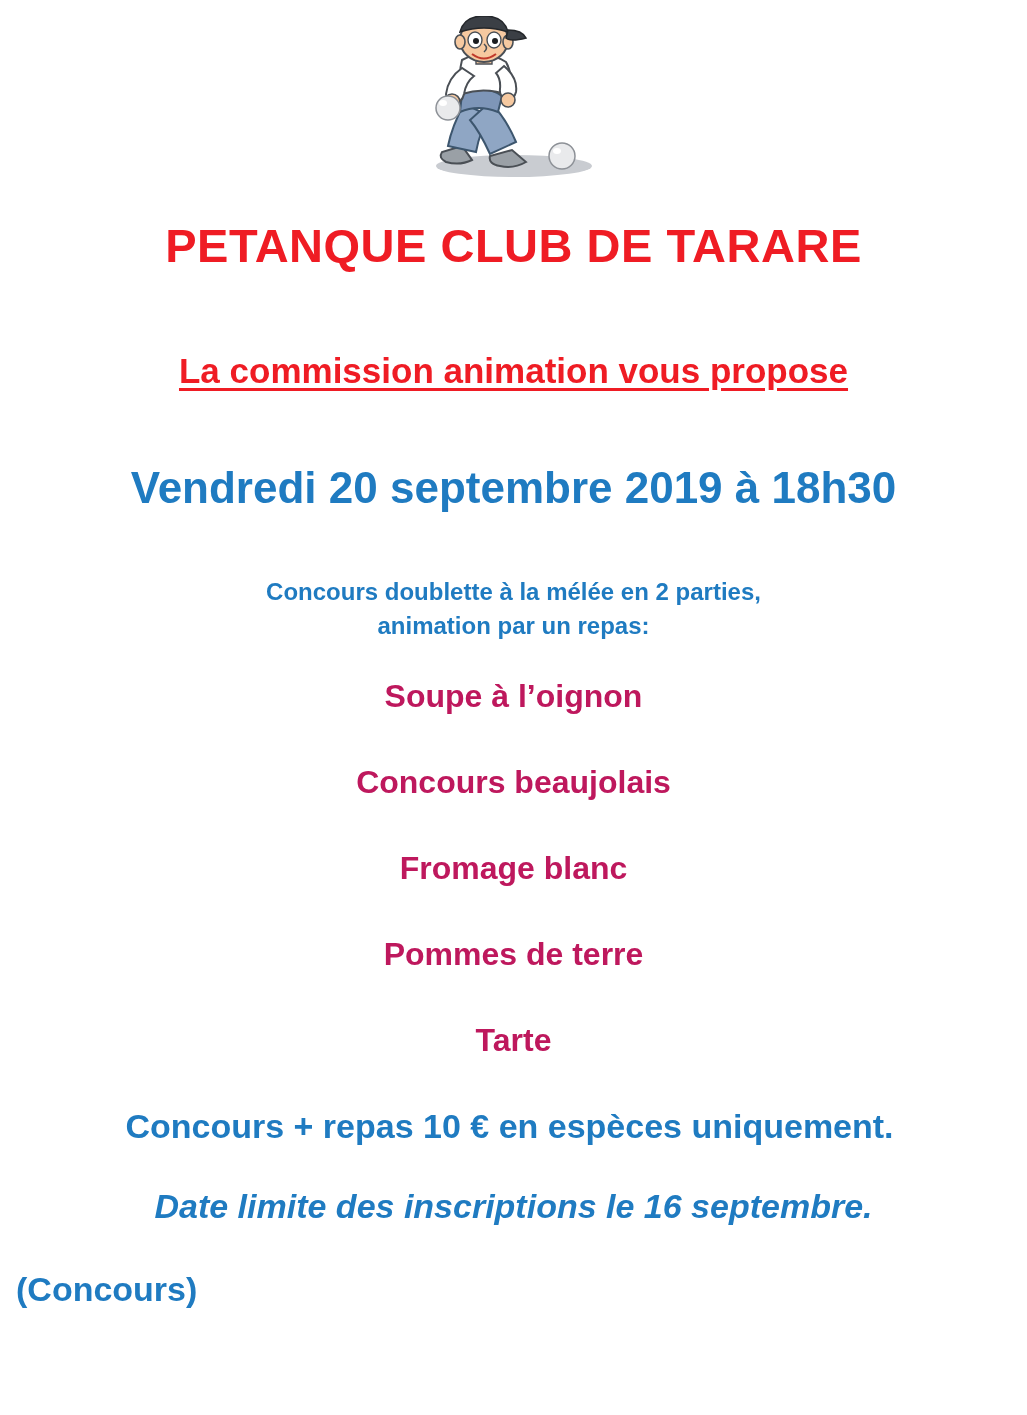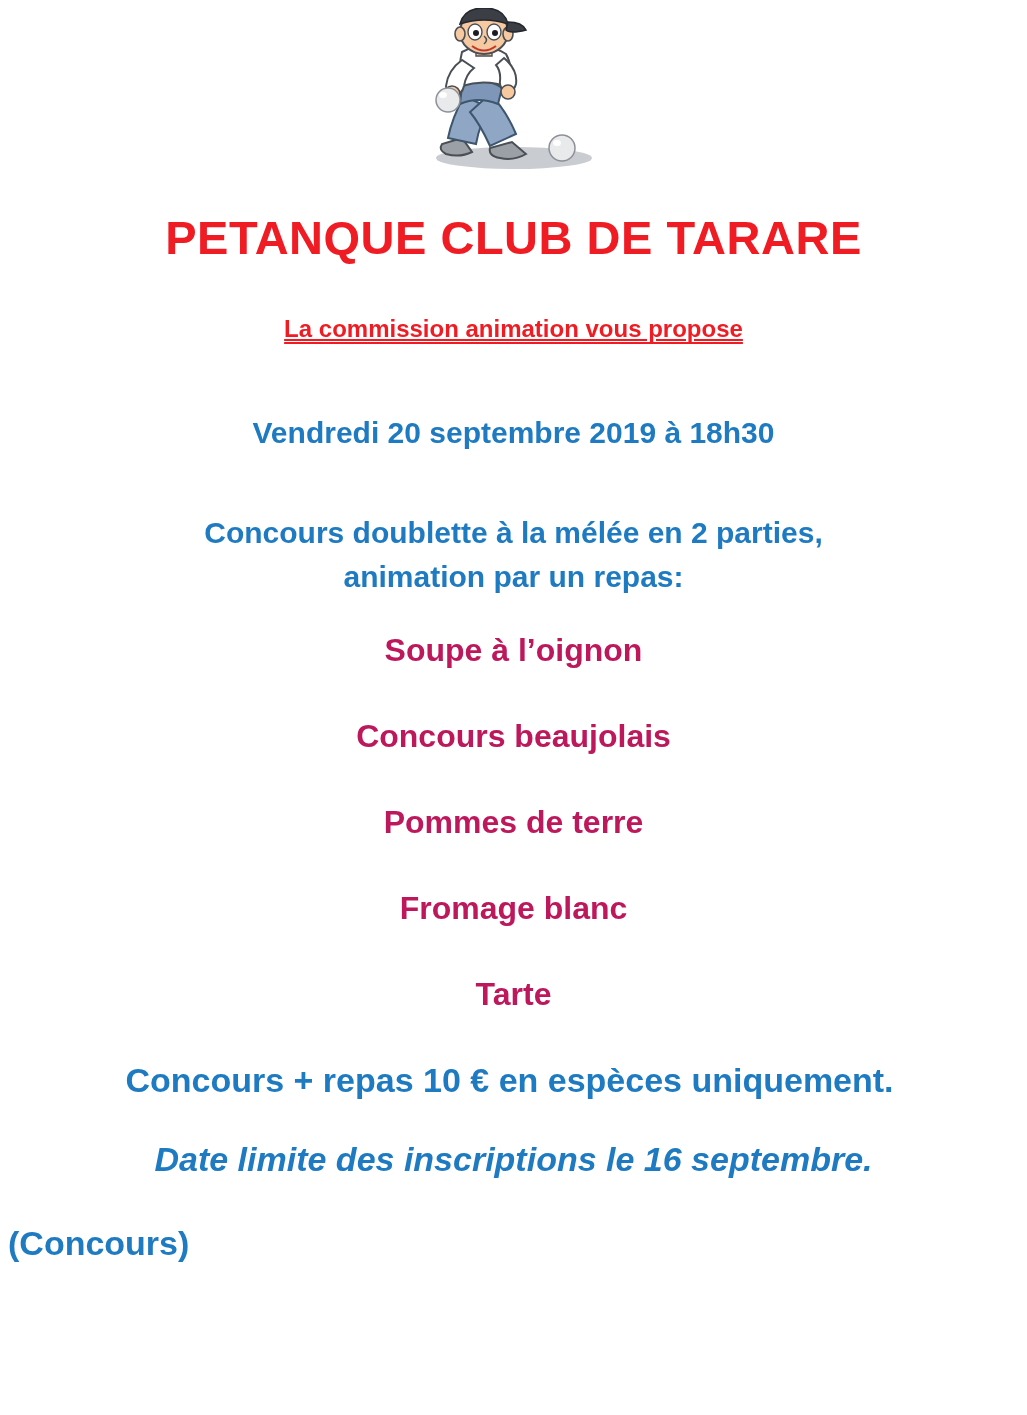--- a/index.html
+++ b/index.html
@@ -12,21 +12,21 @@
     height: 1415px;
     font-family: "Liberation Sans", sans-serif;
     color: #000000;
     overflow: hidden;
     position: relative;
   }
   .poster {
     width: 1027px;
     height: 1415px;
     box-sizing: border-box;
-    padding: 0;
+    padding: 8px;
     display: block;
   }
 
   
   .illustration-wrap {
     width: 100%;
     display: flex;
     justify-content: center;
     align-items: flex-start;
     padding-top: 8px;
@@ -45,42 +45,41 @@
     color: #ef1c24;
     font-size: 47px;
     font-weight: bold;
     letter-spacing: 0.5px;
     margin: 36px 0 0 0;
     line-height: 1.1;
   }
   .subtitle {
     text-align: center;
     color: #ef1c24;
-    font-size: 24px;
-    font-weight: bold;
-    margin: 52px 0 0 0;
-    line-height: 1.1;
-    text-decoration: underline;
+    font-size: 35px;
+    font-weight: bold;
+    margin: 80px 0 0 0;
+    line-height: 1.1;
   }
   .subtitle span {
     text-decoration: underline;
     text-underline-offset: 5px;
   }
   .date-line {
     text-align: center;
     color: #1f7bc1;
-    font-size: 30px;
+    font-size: 44px;
     font-weight: bold;
     margin: 74px 0 0 0;
     line-height: 1.1;
   }
   .desc {
     text-align: center;
     color: #1f7bc1;
-    font-size: 30px;
+    font-size: 24px;
     font-weight: bold;
     margin: 62px 0 0 0;
     line-height: 1.45;
     padding: 0 55px;
     box-sizing: border-box;
   }
   .menu {
     margin: 36px 0 0 0;
     padding: 0;
     list-style: none;
@@ -185,22 +184,22 @@
   <p class="date-line">Vendredi 20 septembre 2019 à 18h30</p>
 
   <p class="desc">
     <span>Concours doublette à la mélée en 2 parties,</span><br>
     <span>animation par un repas:</span>
   </p>
 
   <ul class="menu">
     <li>Soupe à l’oignon</li>
     <li>Concours beaujolais</li>
+    <li>Fromage blanc</li>
     <li>Pommes de terre</li>
-    <li>Fromage blanc</li>
     <li>Tarte</li>
   </ul>
 
   <p class="price-line">Concours + repas 10 € en espèces uniquement.</p>
 
   <p class="deadline-line">Date limite des inscriptions le 16 septembre.</p>
 
   <p class="signature">(Concours)</p>
 
 </div>

